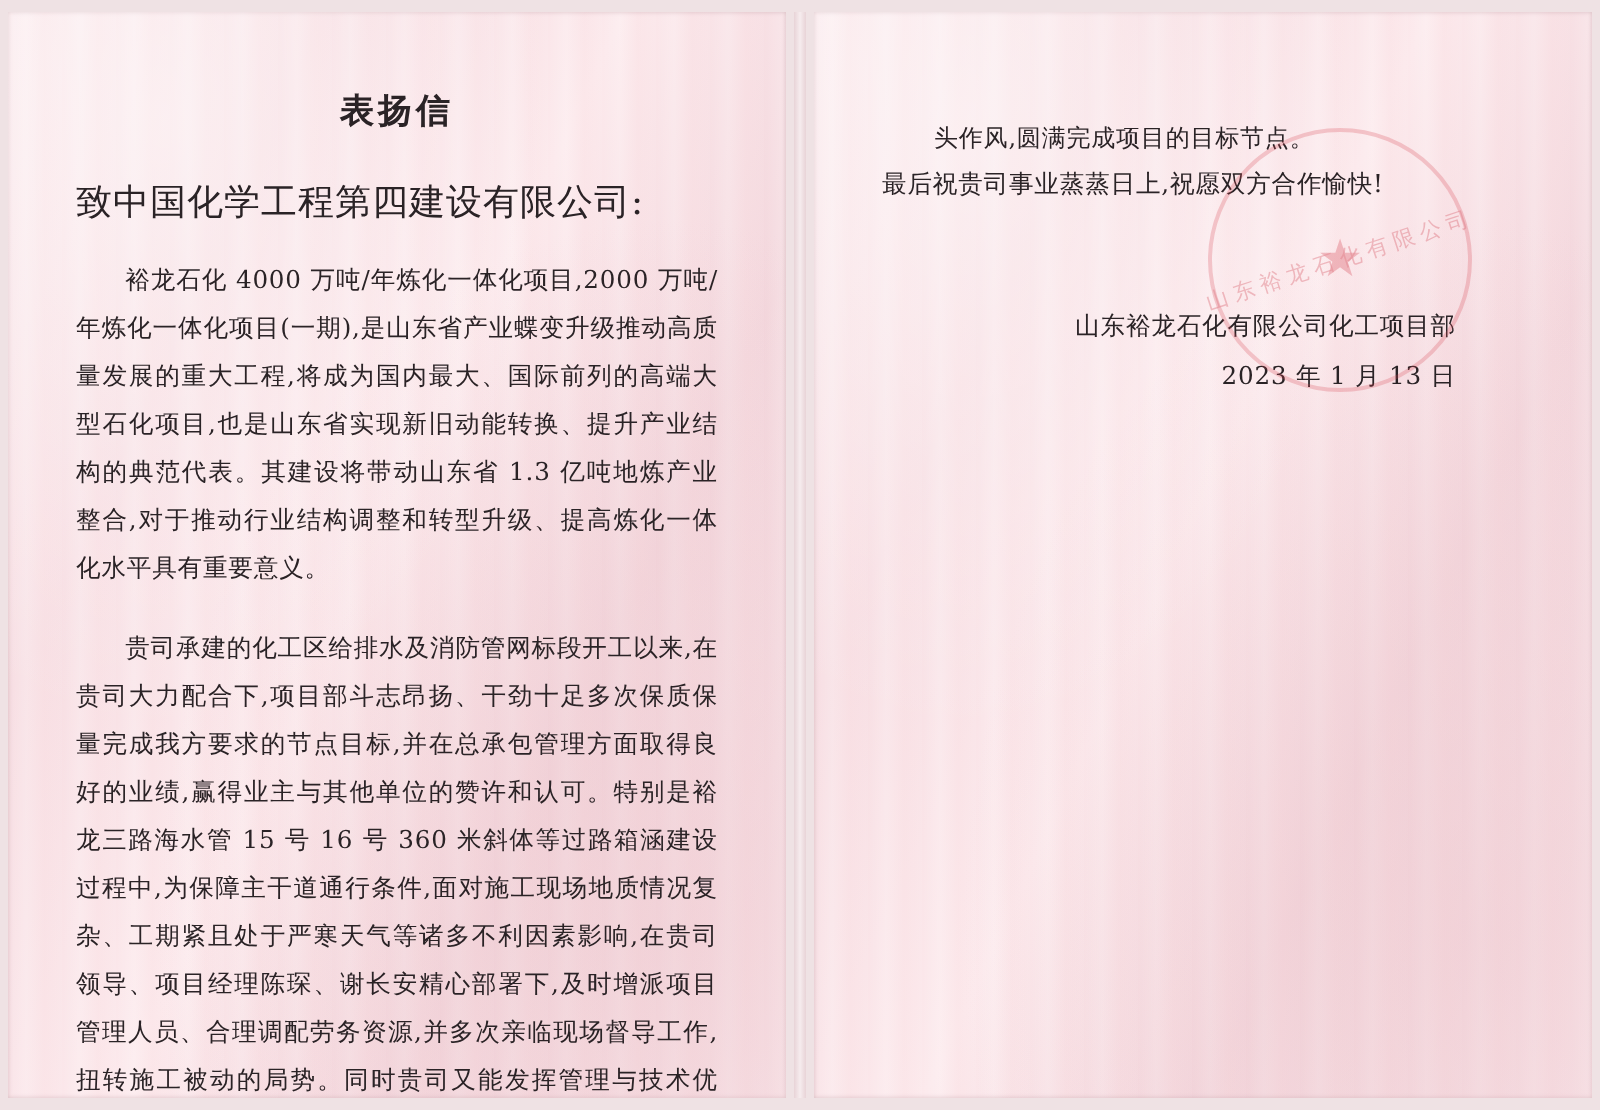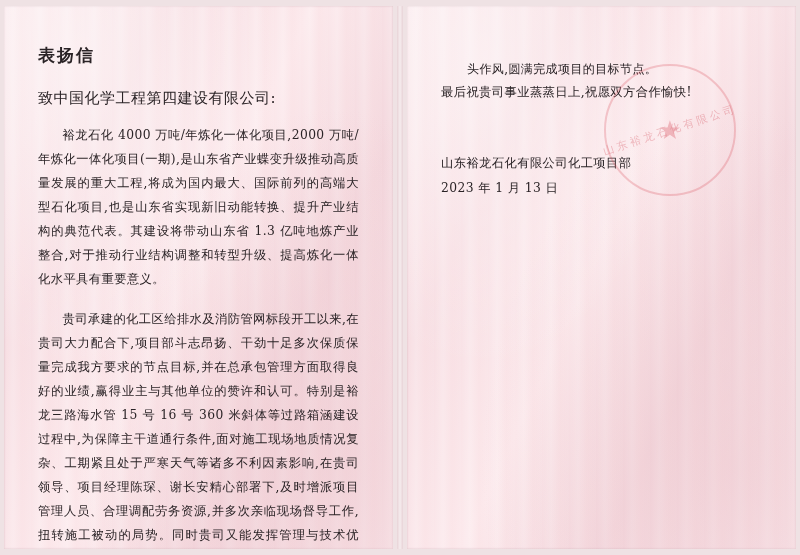--- a/index.html
+++ b/index.html
@@ -46,29 +46,29 @@
     mix-blend-mode: normal;
   }
   .page-inner {
     position: relative;
     z-index: 2;
     padding: 26px 34px 20px 34px;
     height: 100%;
     box-sizing: border-box;
   }
   .doc-title {
-    text-align: left;
+    text-align: center;
     font-size: 17px;
     font-weight: bold;
     letter-spacing: 2px;
     color: #2a2326;
     margin: 12px 0 22px 0;
   }
   .salutation {
-    font-size: 15px;
+    font-size: 18px;
     color: #2a2326;
     letter-spacing: 0.5px;
     margin-bottom: 12px;
   }
   .para {
     font-size: 12.3px;
     line-height: 1.95;
     color: #2a2326;
     text-align: justify;
     text-justify: inter-ideograph;
@@ -87,21 +87,21 @@
   }
   .line-indent-1 {
     font-size: 12px;
     line-height: 1.95;
     color: #2a2326;
     letter-spacing: 0.4px;
     padding-left: 26px;
   }
   .signature {
     margin-top: 46px;
-    text-align: left;
+    text-align: right;
     padding-right: 34px;
     color: #2a2326;
     font-size: 12.3px;
     line-height: 2.0;
     letter-spacing: 0.4px;
   }
   .stamp {
     position: absolute;
     right: 60px;
     top: 58px;

